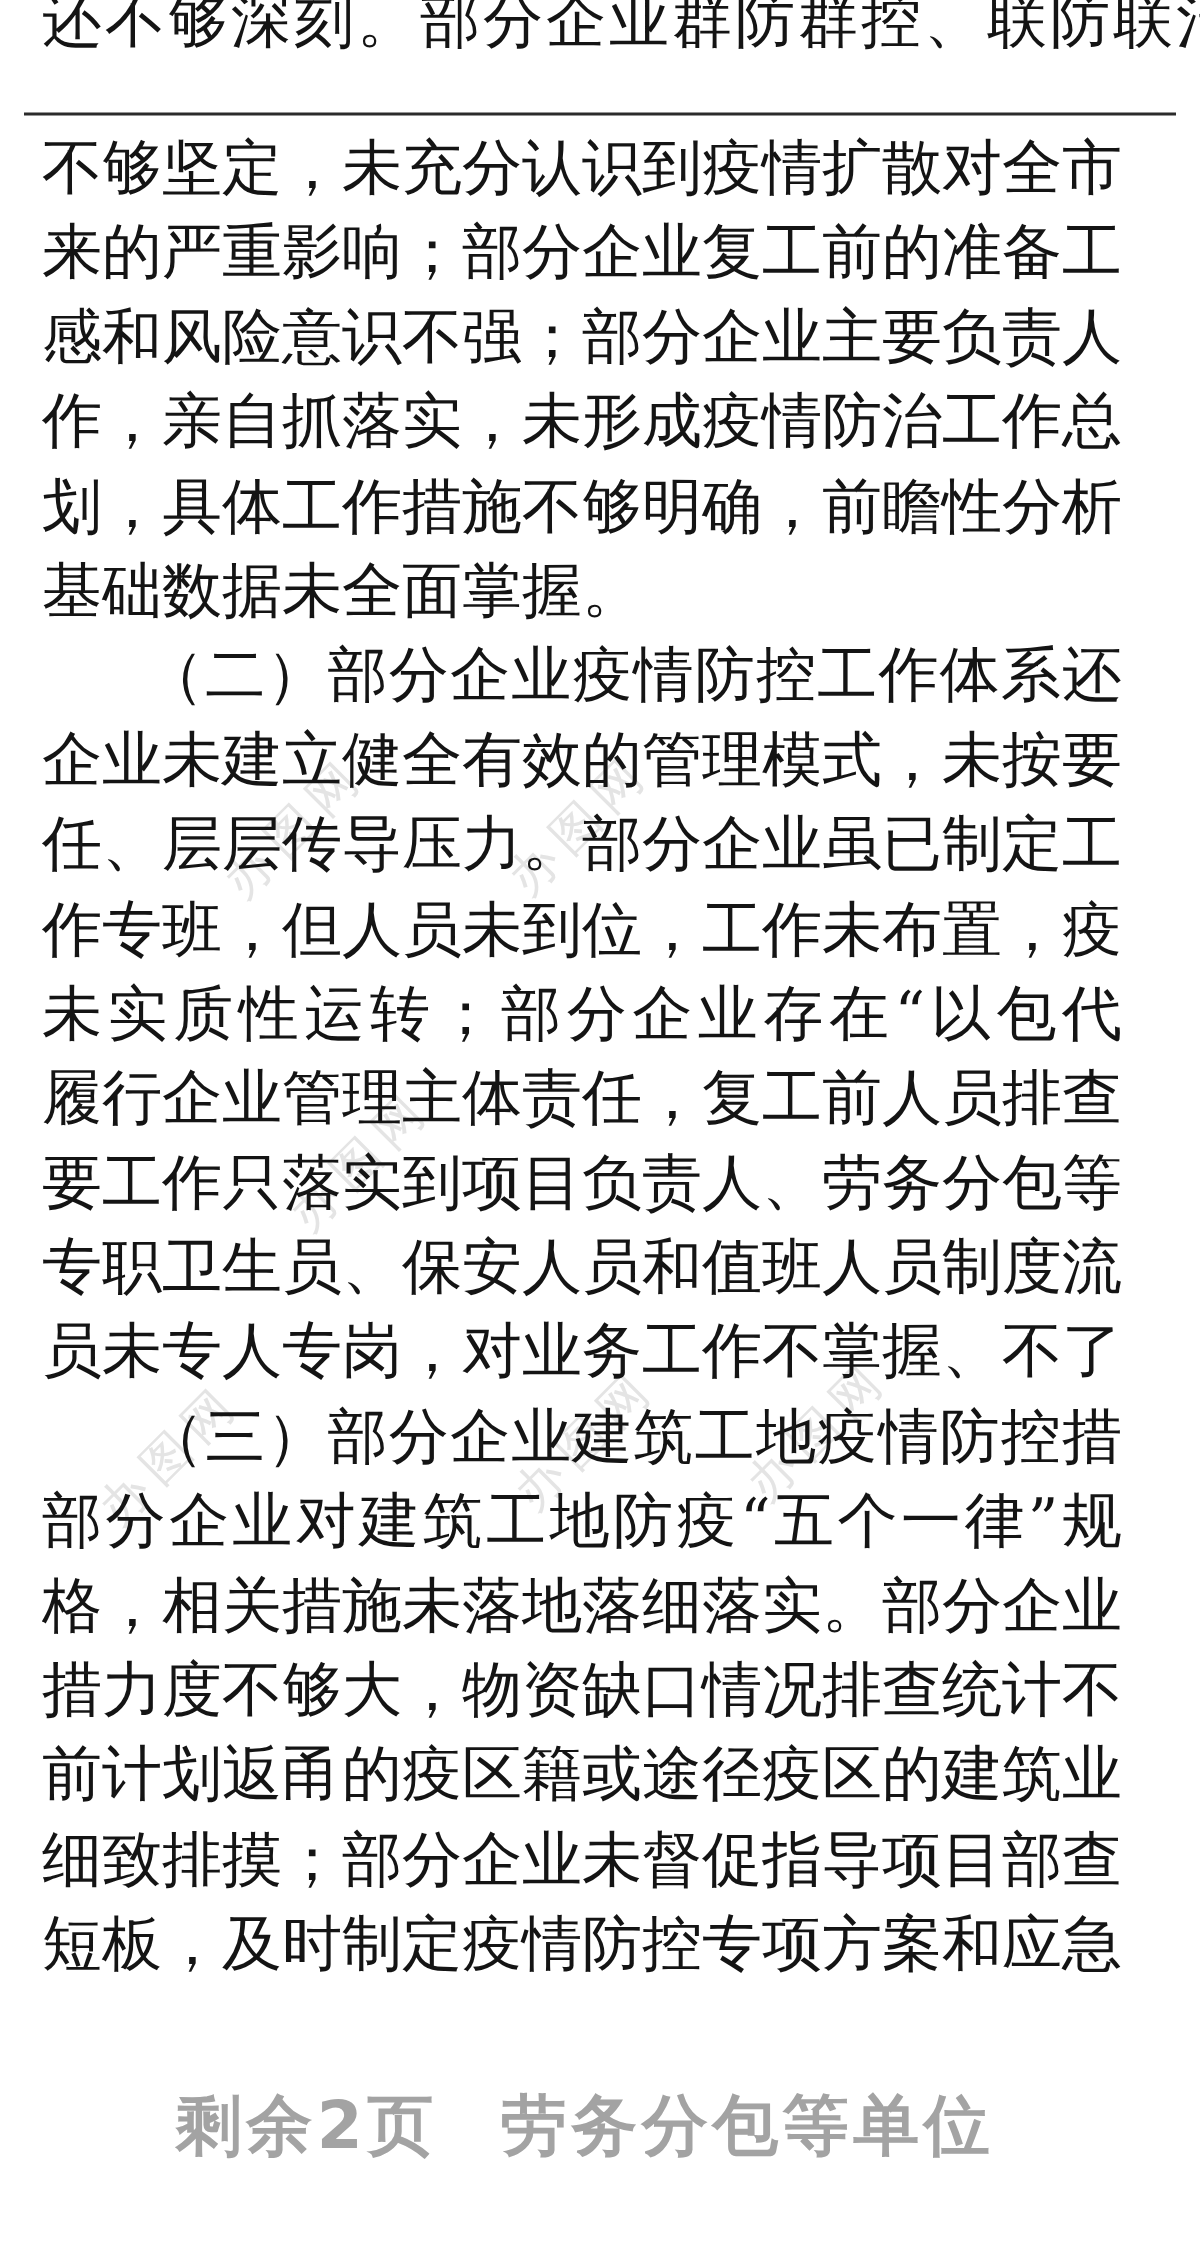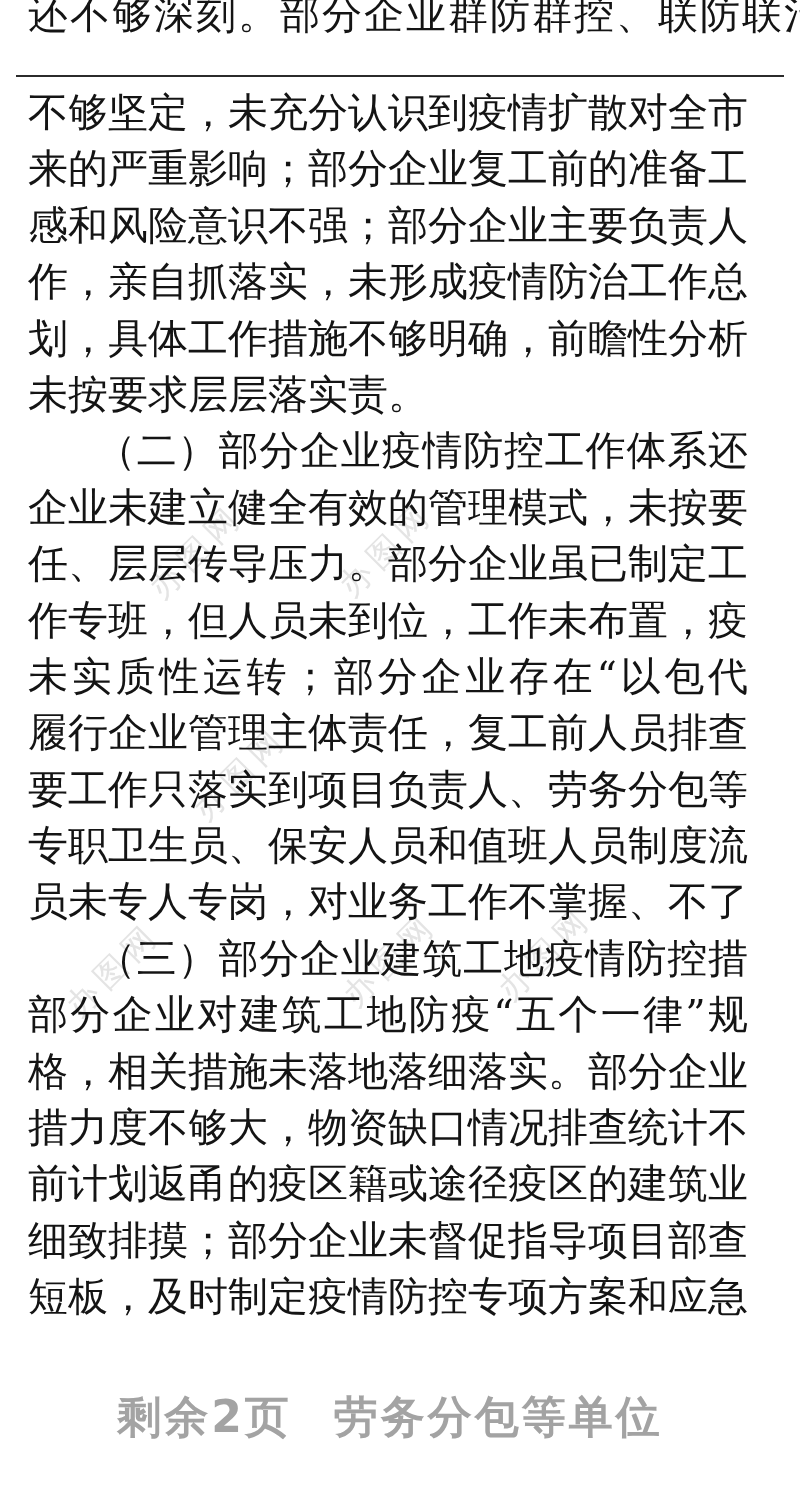--- a/index.html
+++ b/index.html
@@ -105,21 +105,21 @@
   <span class="watermark wm4">办图网</span>
   <span class="watermark wm5">办图网</span>
   <span class="watermark wm6">办图网</span>
 
   <div class="body-text">
     <div class="line justify">不够坚定，未充分认识到疫情扩散对全市建筑行业发展带</div>
     <div class="line justify">来的严重影响；部分企业复工前的准备工作不充分，紧迫</div>
     <div class="line justify">感和风险意识不强；部分企业主要负责人未亲自部署工</div>
     <div class="line justify">作，亲自抓落实，未形成疫情防治工作总体思路和系统规</div>
     <div class="line justify">划，具体工作措施不够明确，前瞻性分析研判不够深入，</div>
-    <div class="line">未按要求层层落实责。</div>
+    <div class="line">基础数据未全面掌握。</div>
     <div class="line justify indent">（二）部分企业疫情防控工作体系还不够健全。部分</div>
     <div class="line justify">企业未建立健全有效的管理模式，未按要求层层落实责</div>
     <div class="line justify">任、层层传导压力。部分企业虽已制定工作方案，建立工</div>
     <div class="line justify">作专班，但人员未到位，工作未布置，疫情防控工作体系</div>
     <div class="line justify">未实质性运转；部分企业存在“以包代管”现象，未切实</div>
     <div class="line justify">履行企业管理主体责任，复工前人员排查和动态管理等重</div>
     <div class="line justify">要工作只落实到项目负责人、劳务分包等单位；部分企业</div>
     <div class="line justify">专职卫生员、保安人员和值班人员制度流于形式，专职人</div>
     <div class="line">员未专人专岗，对业务工作不掌握、不了解。</div>
     <div class="line justify indent">（三）部分企业建筑工地疫情防控措施还不够到位。</div>

